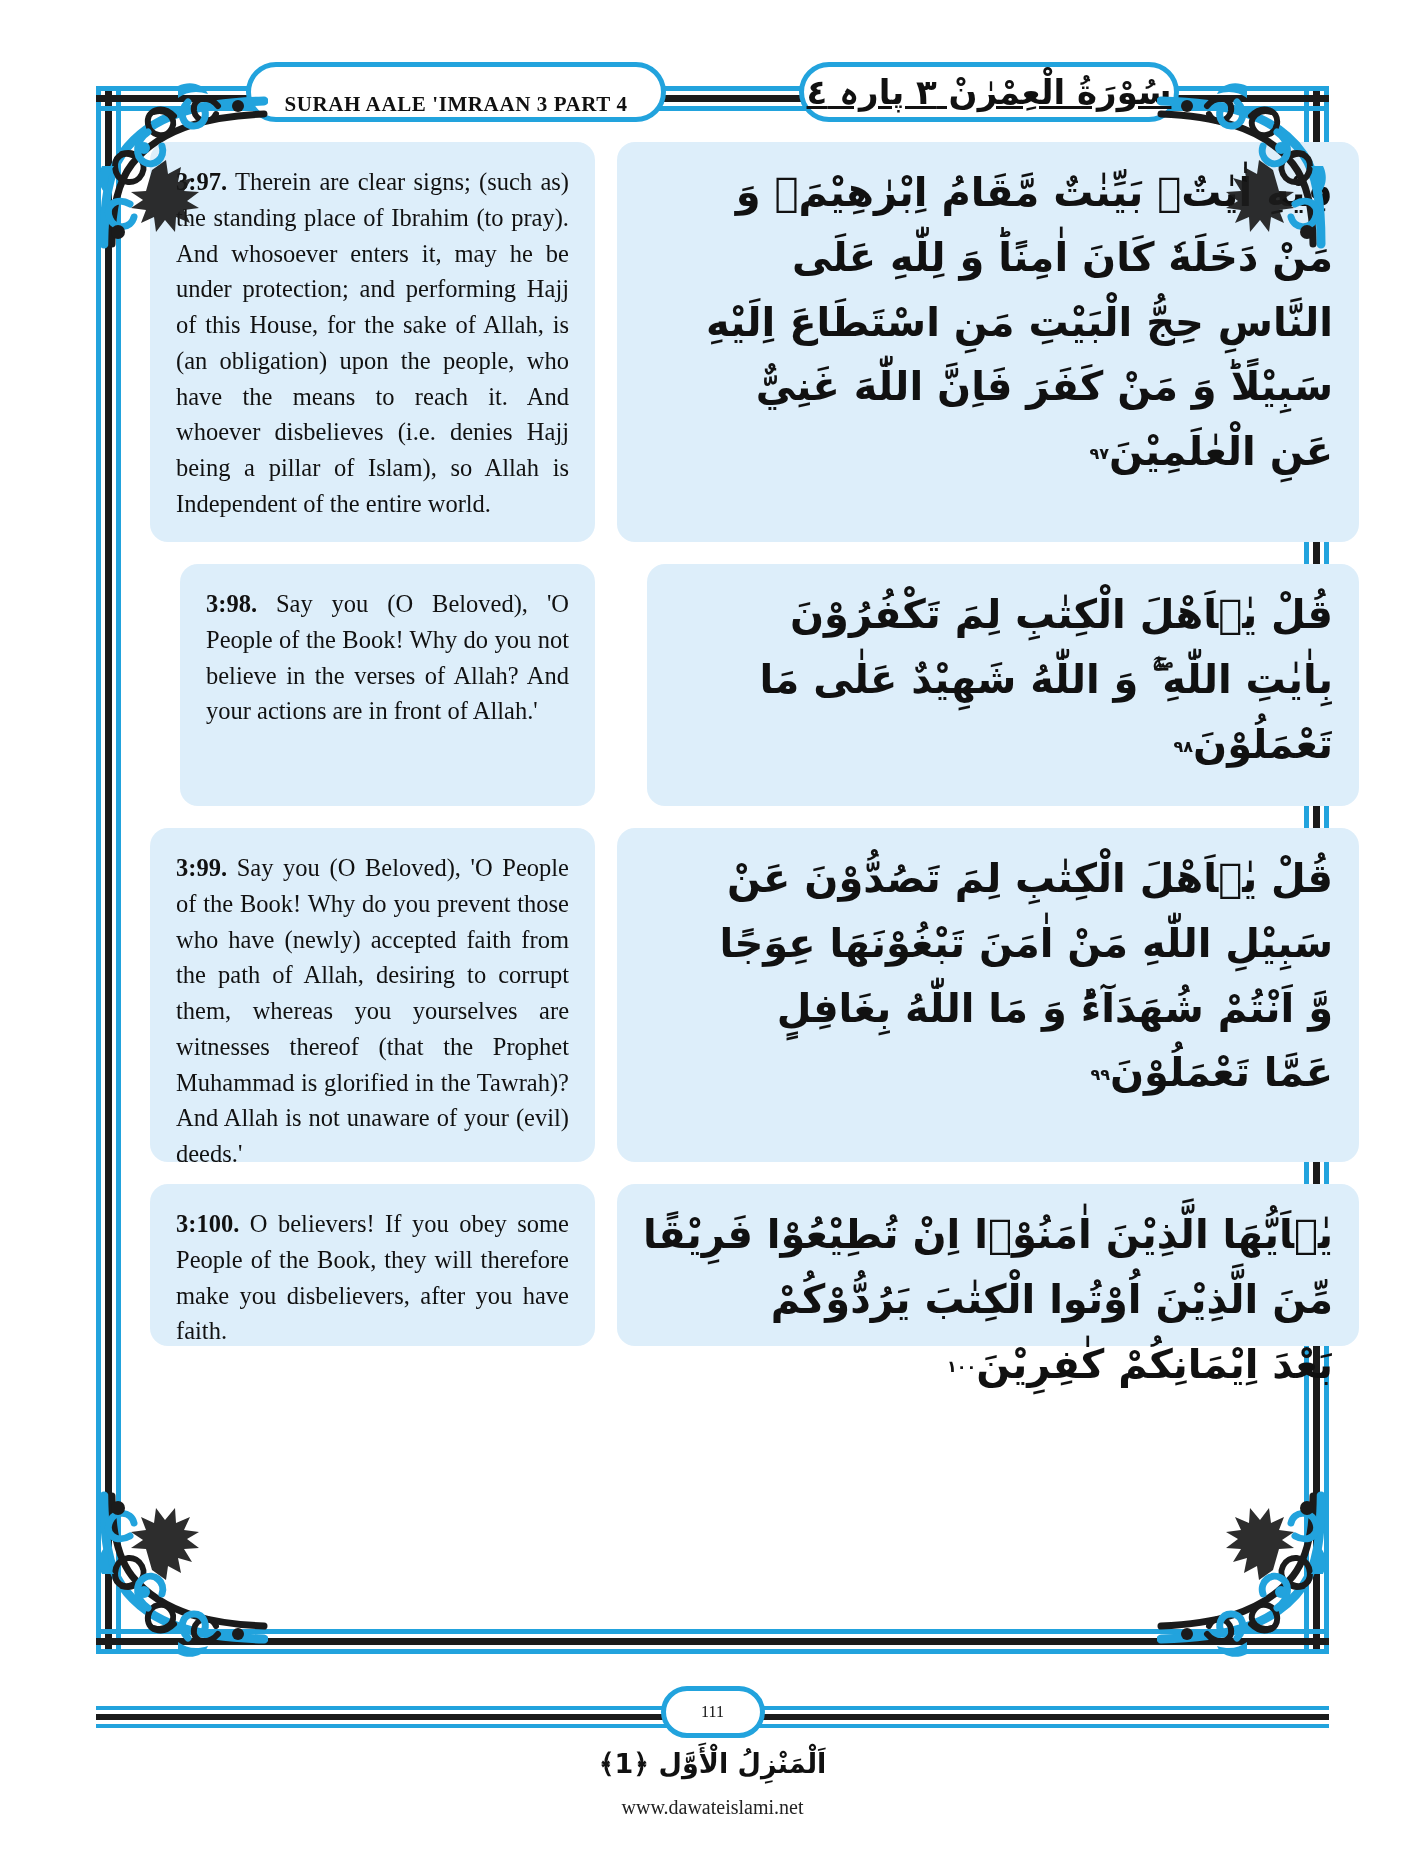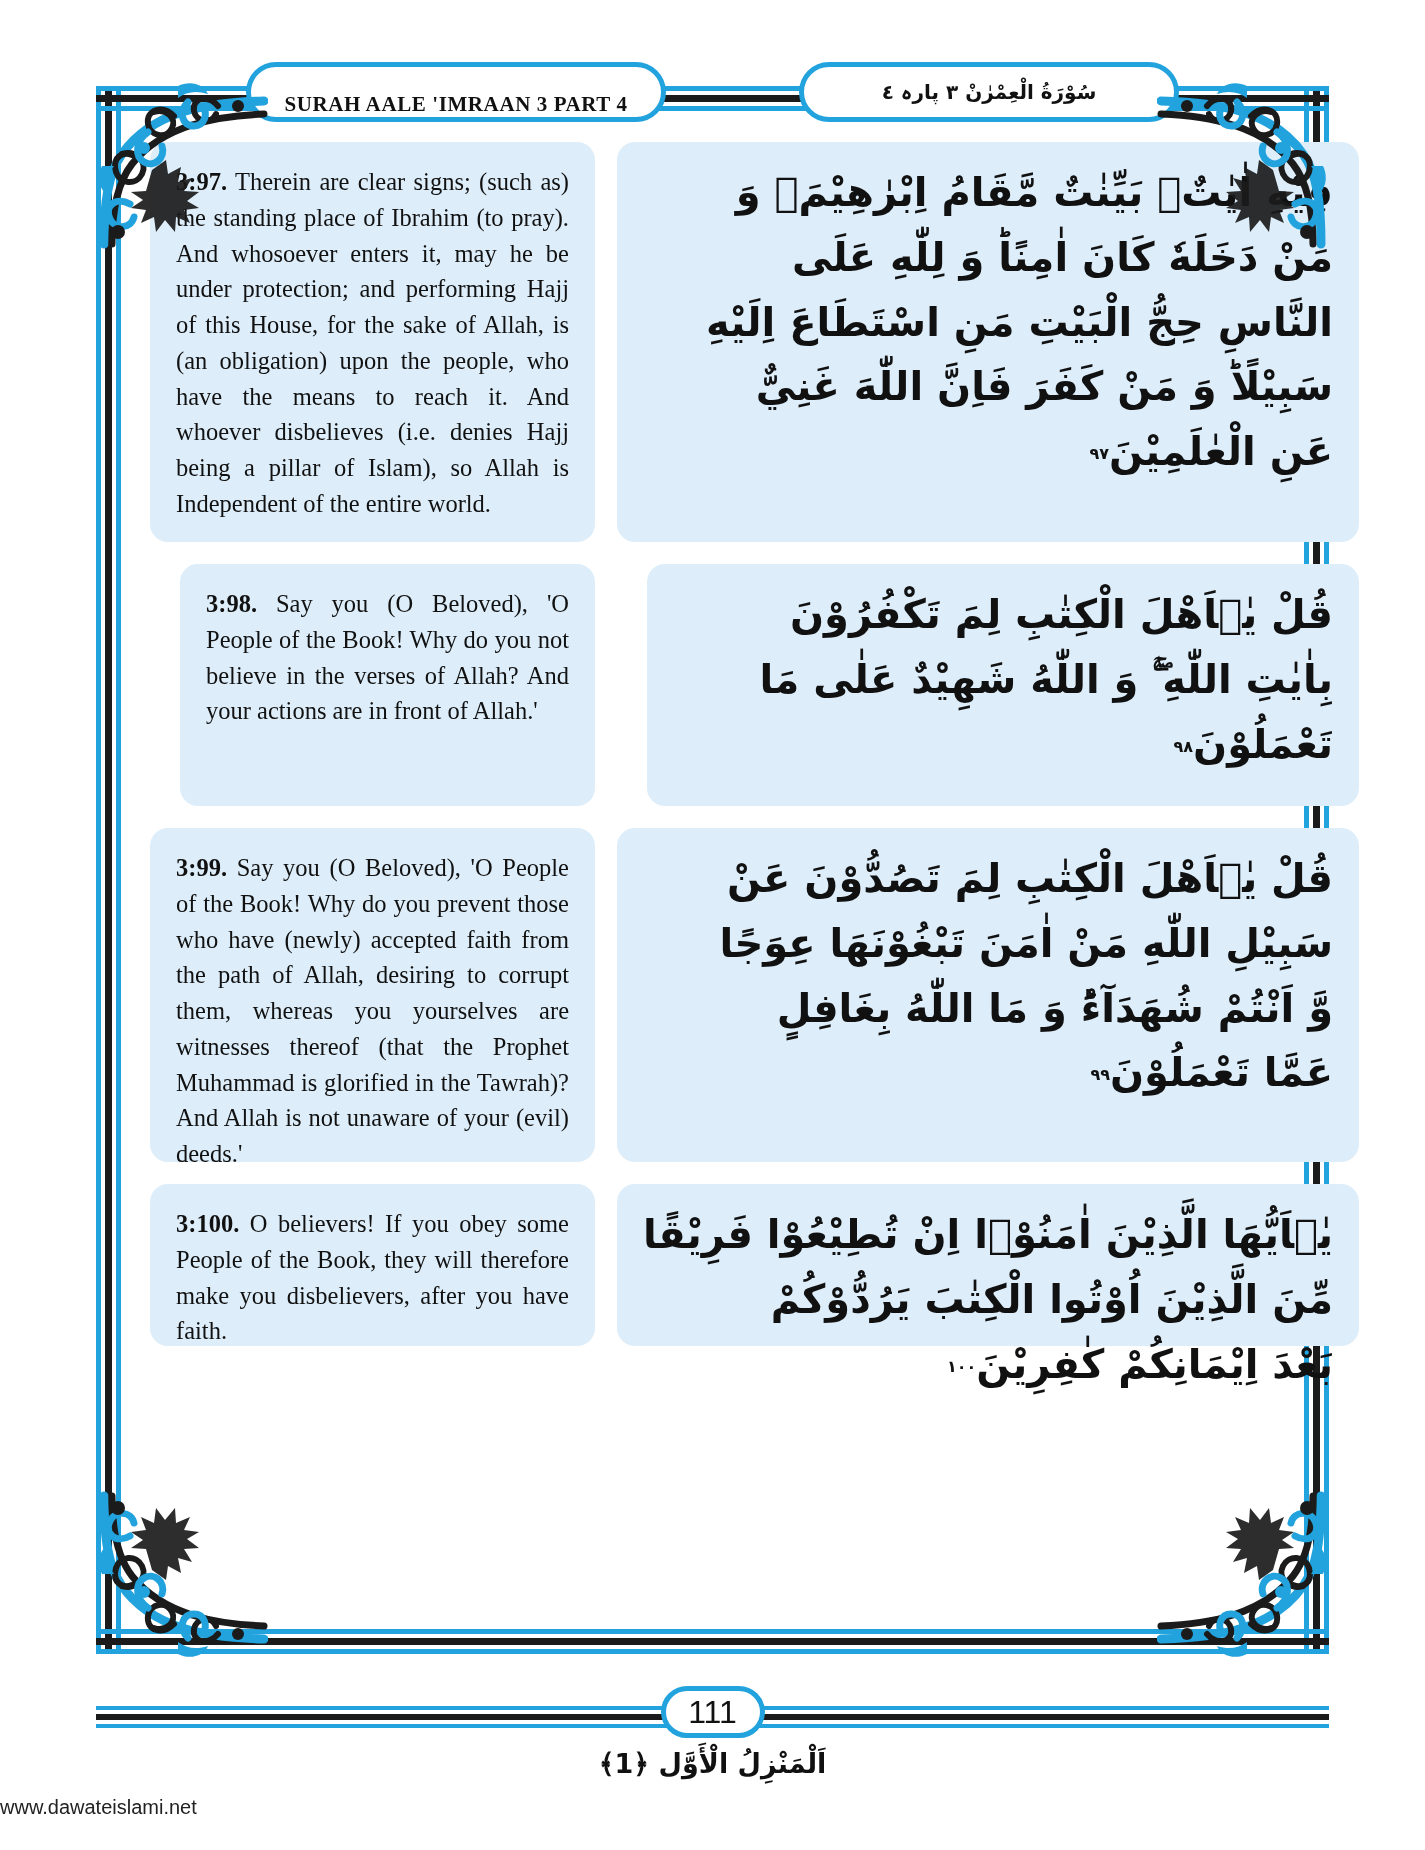--- a/index.html
+++ b/index.html
@@ -38,22 +38,22 @@
     display:flex;align-items:center;justify-content:center;
     box-sizing:border-box;z-index:5;
   }
   .pill-left{left:150px;width:420px;align-items:flex-end;}
   .pill-right{right:150px;width:380px;}
   .pill-left .txt{
     font-family:"Liberation Serif",serif;font-weight:bold;
     font-size:21px;letter-spacing:.6px;color:#111;white-space:nowrap;
   }
   .pill-right .txt{
-    font-family:"DejaVu Sans",sans-serif;font-size:20px;color:#111;
-    direction:rtl;white-space:nowrap;font-weight:bold;
+    font-family:"DejaVu Sans",sans-serif;font-size:34px;color:#111;
+    direction:rtl;white-space:nowrap;font-weight:bold;text-decoration:underline;
   }
 
   
   .corner{position:absolute;width:190px;height:190px;z-index:6;pointer-events:none;}
   .c-tl{left:78px;top:62px;}
   .c-tr{right:78px;top:62px;transform:scaleX(-1);}
   .c-bl{left:78px;bottom:172px;transform:scaleY(-1);}
   .c-br{right:78px;bottom:172px;transform:scale(-1,-1);}
 
   
@@ -99,29 +99,29 @@
   .foot-rule{position:absolute;left:96px;right:96px;}
   .fr-a{top:76px;height:4px;background:#22a3dd;}
   .fr-b{top:84px;height:6px;background:#1b1b1b;}
   .fr-c{top:94px;height:4px;background:#22a3dd;}
   .pagepill{
     position:absolute;left:50%;transform:translateX(-50%);top:56px;
     width:104px;height:52px;background:#fff;border:5px solid #22a3dd;
     border-radius:30px;display:flex;align-items:center;justify-content:center;
     box-sizing:border-box;z-index:3;
   }
-  .pagepill .num{font-family:Liberation Sans, sans-serif;font-size:32px;color:#111;}
+  .pagepill .num{font-family:Liberation Serif, serif;font-size:16px;color:#111;}
   .manzil{
     position:absolute;left:0;right:0;top:118px;text-align:center;
     font-family:"DejaVu Sans",sans-serif;font-size:27px;color:#111;
     direction:rtl;font-weight:bold;
   }
   .site{
-    position:absolute;left:0;right:0;top:166px;
-    font-family:Liberation Sans, sans-serif;font-size:20px;color:#222;
+    position:absolute;left:0;right:0;top:166px;text-align:center;
+    font-family:Liberation Serif, serif;font-size:20px;color:#222;
   }
 </style>
 </head>
 <body>
 
 <div class="header-zone">
   <div class="pill pill-left">
     <span class="txt">SURAH AALE 'IMRAAN 3 PART 4</span>
   </div>
   <div class="pill pill-right">

